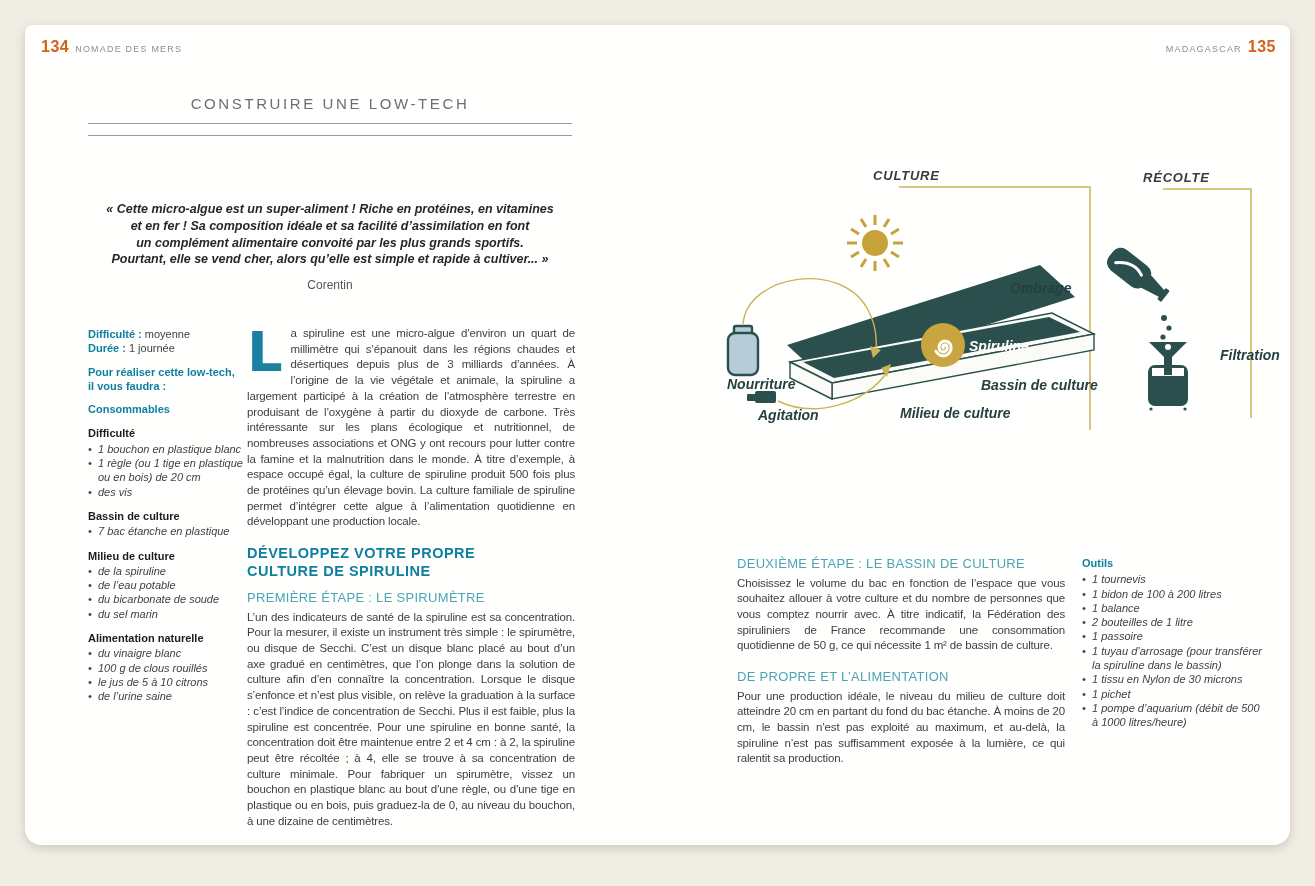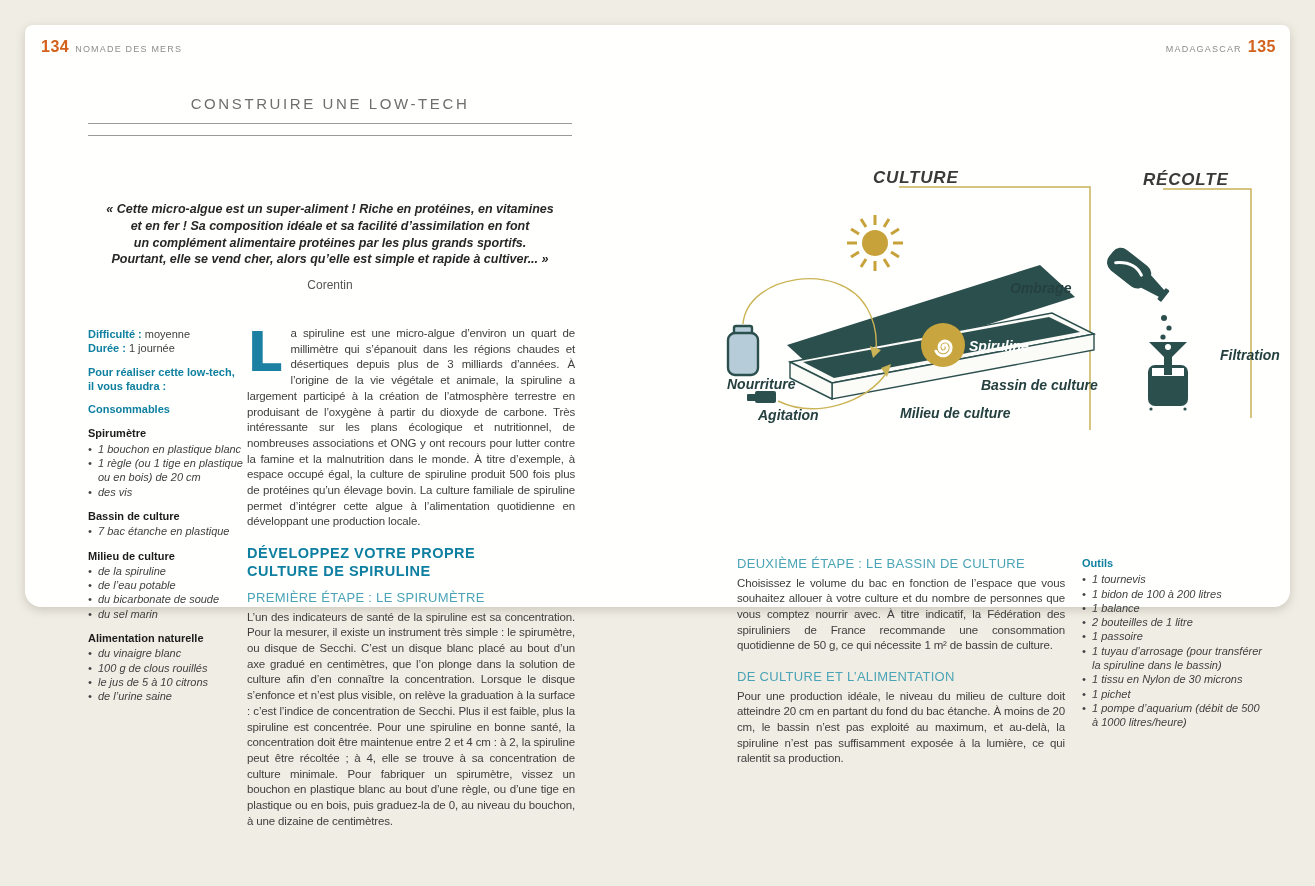--- a/index.html
+++ b/index.html
@@ -1,18 +1,18 @@
 <!DOCTYPE html>
 <html lang="fr"><head>
 <meta charset="utf-8">
 <style>
   html,body{margin:0;padding:0;}
   body{width:1315px;height:886px;font-family:"Liberation Sans",sans-serif;-webkit-font-smoothing:antialiased;}
   .stage{position:relative;width:1315px;height:886px;background:#f0ede4;overflow:hidden;}
-  .page{position:absolute;left:25px;top:25px;width:1265px;height:582px;background:#fffffe;
+  .page{position:absolute;left:25px;top:25px;width:1265px;height:820px;background:#fffffe;
         border-radius:8px 8px 16px 16px;box-shadow:0 3px 10px rgba(110,105,90,.28);}
 
   
   .runhead{position:absolute;top:13px;display:flex;align-items:baseline;gap:6px;}
   .runhead.left{left:16px;}
   .runhead.right{right:14px;}
   .pagenum{color:#d2611c;font-weight:bold;font-size:16px;letter-spacing:.5px;}
   .runtitle{font-size:9px;color:#8d8d8d;letter-spacing:1.2px;}
 
   
@@ -49,21 +49,21 @@
   .stephead.mt{margin-top:15px;}
 
   
   .tools{position:absolute;left:1057px;top:531px;width:180px;font-size:11px;line-height:14.3px;color:#3f3f3f;}
   .tools .tl{display:block;margin-bottom:2px;}
 
   
   .diagram{position:absolute;left:690px;top:135px;width:550px;height:300px;}
   .diagram svg{position:absolute;left:0;top:0;}
   .dg-label{position:absolute;font-size:14px;font-style:italic;font-weight:bold;color:#24403f;white-space:nowrap;}
-  .dg-label.cat{font-size:17px;letter-spacing:.8px;color:#3a3a3a;}
+  .dg-label.cat{font-size:13px;letter-spacing:.8px;color:#3a3a3a;}
   .dg-label.white{color:#ffffff;}
 </style>
 </head>
 <body>
 
 <div class="stage">
   <div class="page">
 
     <div class="runhead left">
       <span class="pagenum">134</span>
@@ -76,40 +76,40 @@
 
     <div class="titleblock">
       <div class="kicker">CONSTRUIRE UNE LOW-TECH</div>
       <hr class="rule">
       <hr class="rule">
     </div>
 
     <div class="quote">
       <div>« Cette micro-algue est un super-aliment ! Riche en protéines, en vitamines</div>
       <div>et en fer ! Sa composition idéale et sa facilité d’assimilation en font</div>
-      <div>un complément alimentaire protéines par les plus grands sportifs.</div>
+      <div>un complément alimentaire convoité par les plus grands sportifs.</div>
       <div>Pourtant, elle se vend cher, alors qu’elle est simple et rapide à cultiver... »</div>
       <div class="quote-author">Corentin</div>
     </div>
 
     <aside class="materials">
       <div class="mline">
         <span class="tl">Difficulté :</span><span>moyenne</span>
       </div>
       <div class="mline">
         <span class="tl">Durée :</span><span>1 journée</span>
       </div>
       <div class="gap"></div>
       <div class="tl">Pour réaliser cette low-tech,</div>
       <div class="tl">il vous faudra :</div>
       <div class="gap"></div>
       <div class="tl">Consommables</div>
       <div class="gap"></div>
 
-      <div class="mat-title">Spirumètre</div>
+      <div class="mat-title">Difficulté</div>
       <ul>
         <li>1 bouchon en plastique blanc</li>
         <li>1 règle (ou 1 tige en plastique ou en bois) de 20 cm</li>
         <li>des vis</li>
       </ul>
 
       <div class="mat-title">Bassin de culture</div>
       <ul>
         <li>7 bac étanche en plastique</li>
       </ul>
@@ -233,21 +233,21 @@
       <div class="dg-label" style="left:43px;top:247px">Agitation</div>
       <div class="dg-label" style="left:505px;top:187px">Filtration</div>
     </div>
 
     <div class="col col-right">
       <h3 class="stephead">
         <span>DEUXIÈME ÉTAPE : LE BASSIN DE CULTURE</span>
       </h3>
       <p class="body">Choisissez le volume du bac en fonction de l’espace que vous souhaitez allouer à votre culture et du nombre de personnes que vous comptez nourrir avec. À titre indicatif, la Fédération des spiruliniers de France recommande une consommation quotidienne de 50 g, ce qui nécessite 1 m² de bassin de culture.</p>
       <h3 class="stephead mt">
-        <span>DE CULTURE ET L’ALIMENTATION</span>
+        <span>DE PROPRE ET L’ALIMENTATION</span>
       </h3>
       <p class="body">Pour une production idéale, le niveau du milieu de culture doit atteindre 20 cm en partant du fond du bac étanche. À moins de 20 cm, le bassin n’est pas exploité au maximum, et au-delà, la spiruline n’est pas suffisamment exposée à la lumière, ce qui ralentit sa production.</p>
     </div>
 
     <aside class="tools">
       <span class="tl">Outils</span>
       <ul>
         <li>1 tournevis</li>
         <li>1 bidon de 100 à 200 litres</li>
         <li>1 balance</li>

